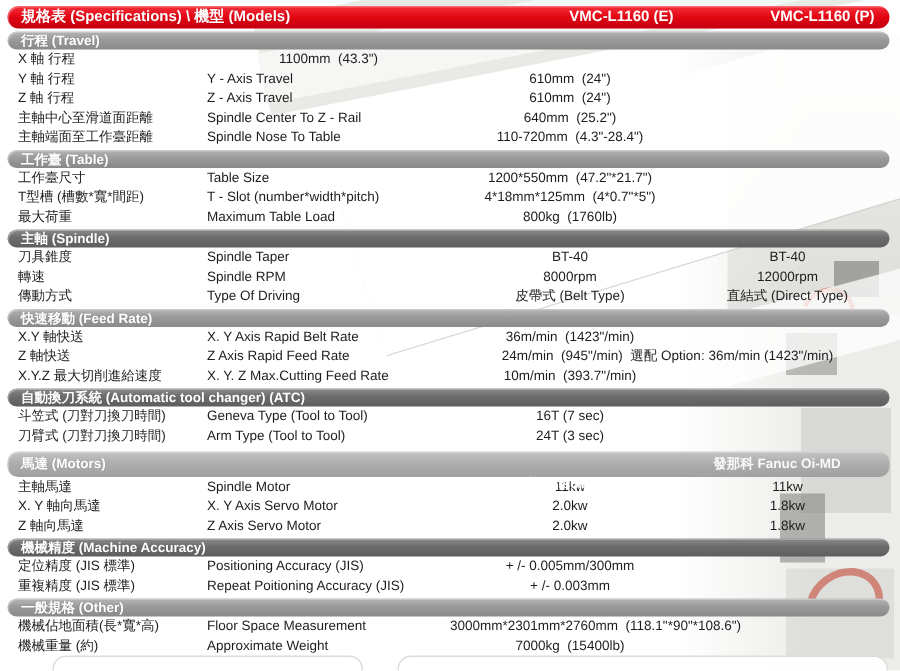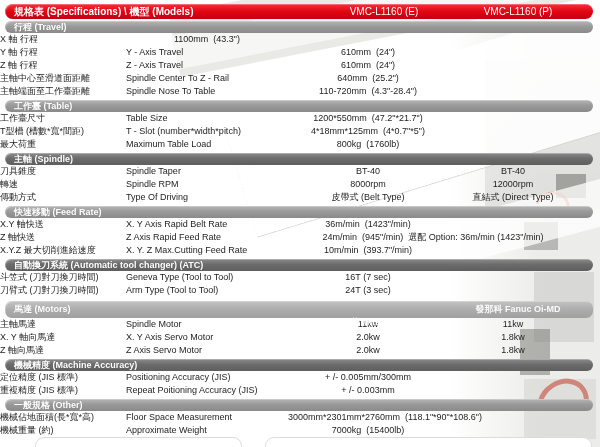--- a/index.html
+++ b/index.html
@@ -37,36 +37,36 @@
     position:relative;height:12px;border-radius:7px;margin:2px 7px 0 5px;
     box-shadow:inset 1px 1px 0 rgba(255,255,255,.28);
   }
   .bar .bar-label{
     position:absolute;left:9px;top:0;bottom:0;
     font-size:9px;font-weight:bold;color:#fff;line-height:12px;white-space:nowrap;
     text-shadow:0 0 1px rgba(0,0,0,.15);
   }
   .bar-red{height:15px;border-radius:9px;background:linear-gradient(180deg,#f4323c,#e30613 48%,#c40010);}
   .bar-red .bar-label{font-size:10px;line-height:15px;}
-  .bar-red .model{position:absolute;top:0;height:15px;line-height:15px;font-size:10px;font-weight:normal;color:#fff;text-align:center;}
+  .bar-red .model{position:absolute;top:0;height:15px;line-height:15px;font-size:10px;font-weight:bold;color:#fff;text-align:right;}
   .model-e{left:314px;width:130px;}
   .model-p{left:448px;width:130px;}
   .tone-light{background:linear-gradient(180deg,#b6b6b6,#9a9a9a 45%,#8a8a8a);}
   .tone-dark{background:linear-gradient(180deg,#8c8c8c,#6c6c6c 45%,#5e5e5e);}
   .tone-lighter{background:linear-gradient(180deg,#c4c4c4,#aeaeae 45%,#a0a0a0);padding-left:40px;}
   .bar-tall{height:17px;margin-top:4px;}
   .bar-tall .bar-label{line-height:17px;}
   .bar-tall .ctrl{position:absolute;top:0;height:17px;line-height:17px;font-size:9px;font-weight:bold;color:rgba(255,255,255,.93);text-align:center;}
   .ctrl-e{left:295px;width:168px;margin-top:13px;}
   .ctrl-p{left:438px;width:150px;}
 
   .row{
     display:grid;grid-template-columns:126px 162px 160px 130px;
     height:13px;line-height:13px;font-size:9px;color:#1d1d1d;
-    white-space:nowrap;
+    padding-left:12px;white-space:nowrap;
   }
   .row .zh{overflow:hidden;}
   .row .en{overflow:hidden;}
   .row .v{text-align:center;white-space:pre;}
   .row .v.wide{grid-column:3 / 5;}
 
   
   .frame{position:absolute;height:22px;background:#fff;border:1px solid #dcdcd9;border-radius:9px;z-index:2;}
   .frame-left{left:35px;top:437px;width:205px;}
   .frame-right{left:265px;top:437px;width:325px;}

